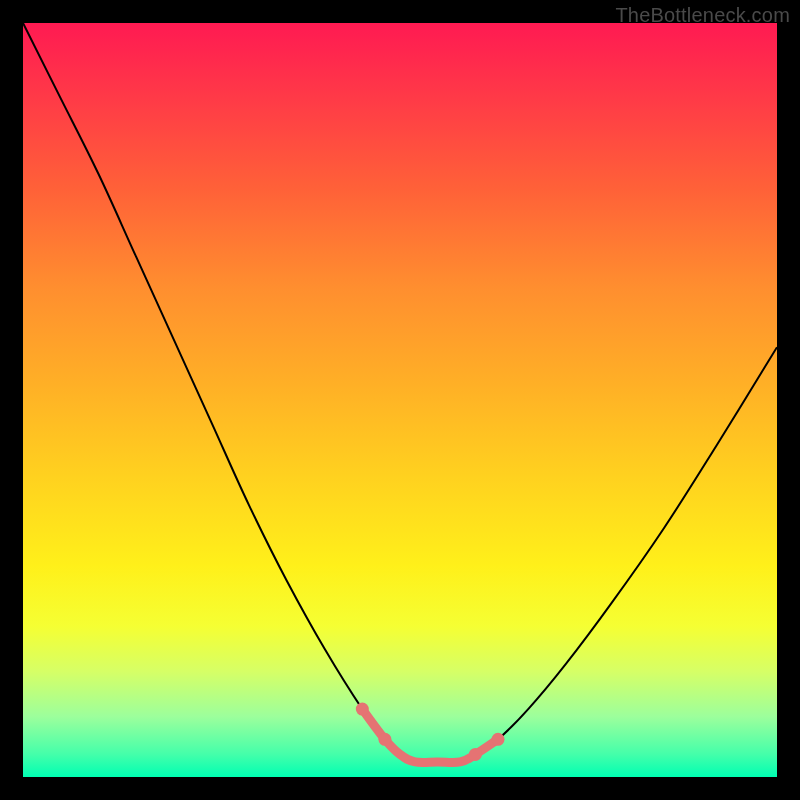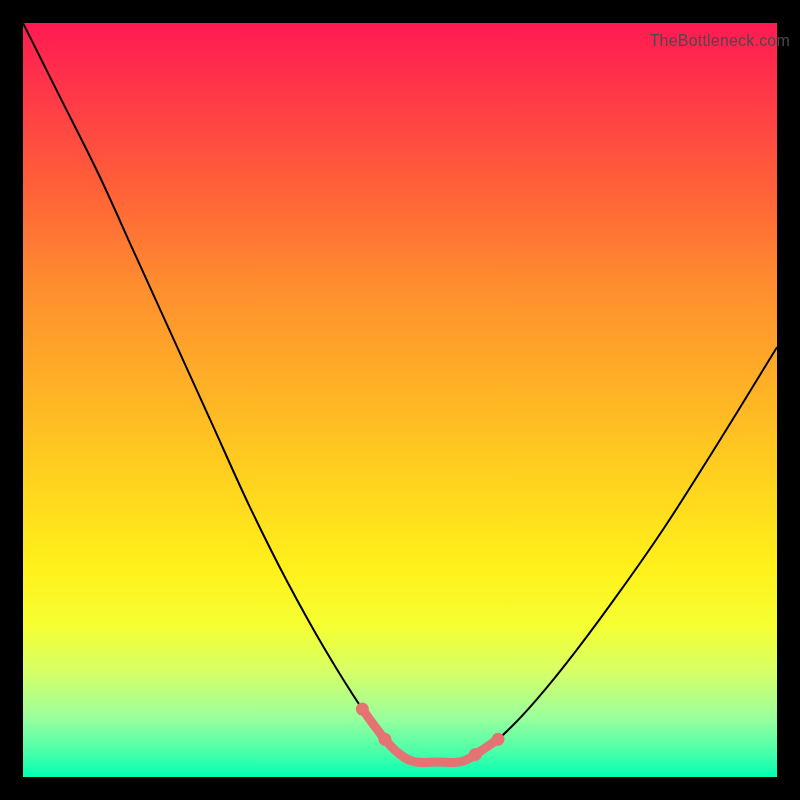--- a/index.html
+++ b/index.html
@@ -43,25 +43,24 @@
       #9cff9c 92%,
       #44ffaa 97%,
       #00ffb3 100%
     );
   }
   .watermark {
     position: absolute;
     top: 4px;
     right: 10px;
     color: #4a4a4a;
-    font-size: 16px;
+    font-size: 20px;
     font-weight: 500;
     letter-spacing: 0.2px;
     user-select: none;
-    margin-top: 28px;
   }
   svg.curve {
     position: absolute;
     left: 0; top: 0;
     width: 754px;
     height: 754px;
     overflow: visible;
   }
   .curve-path {
     fill: none;

